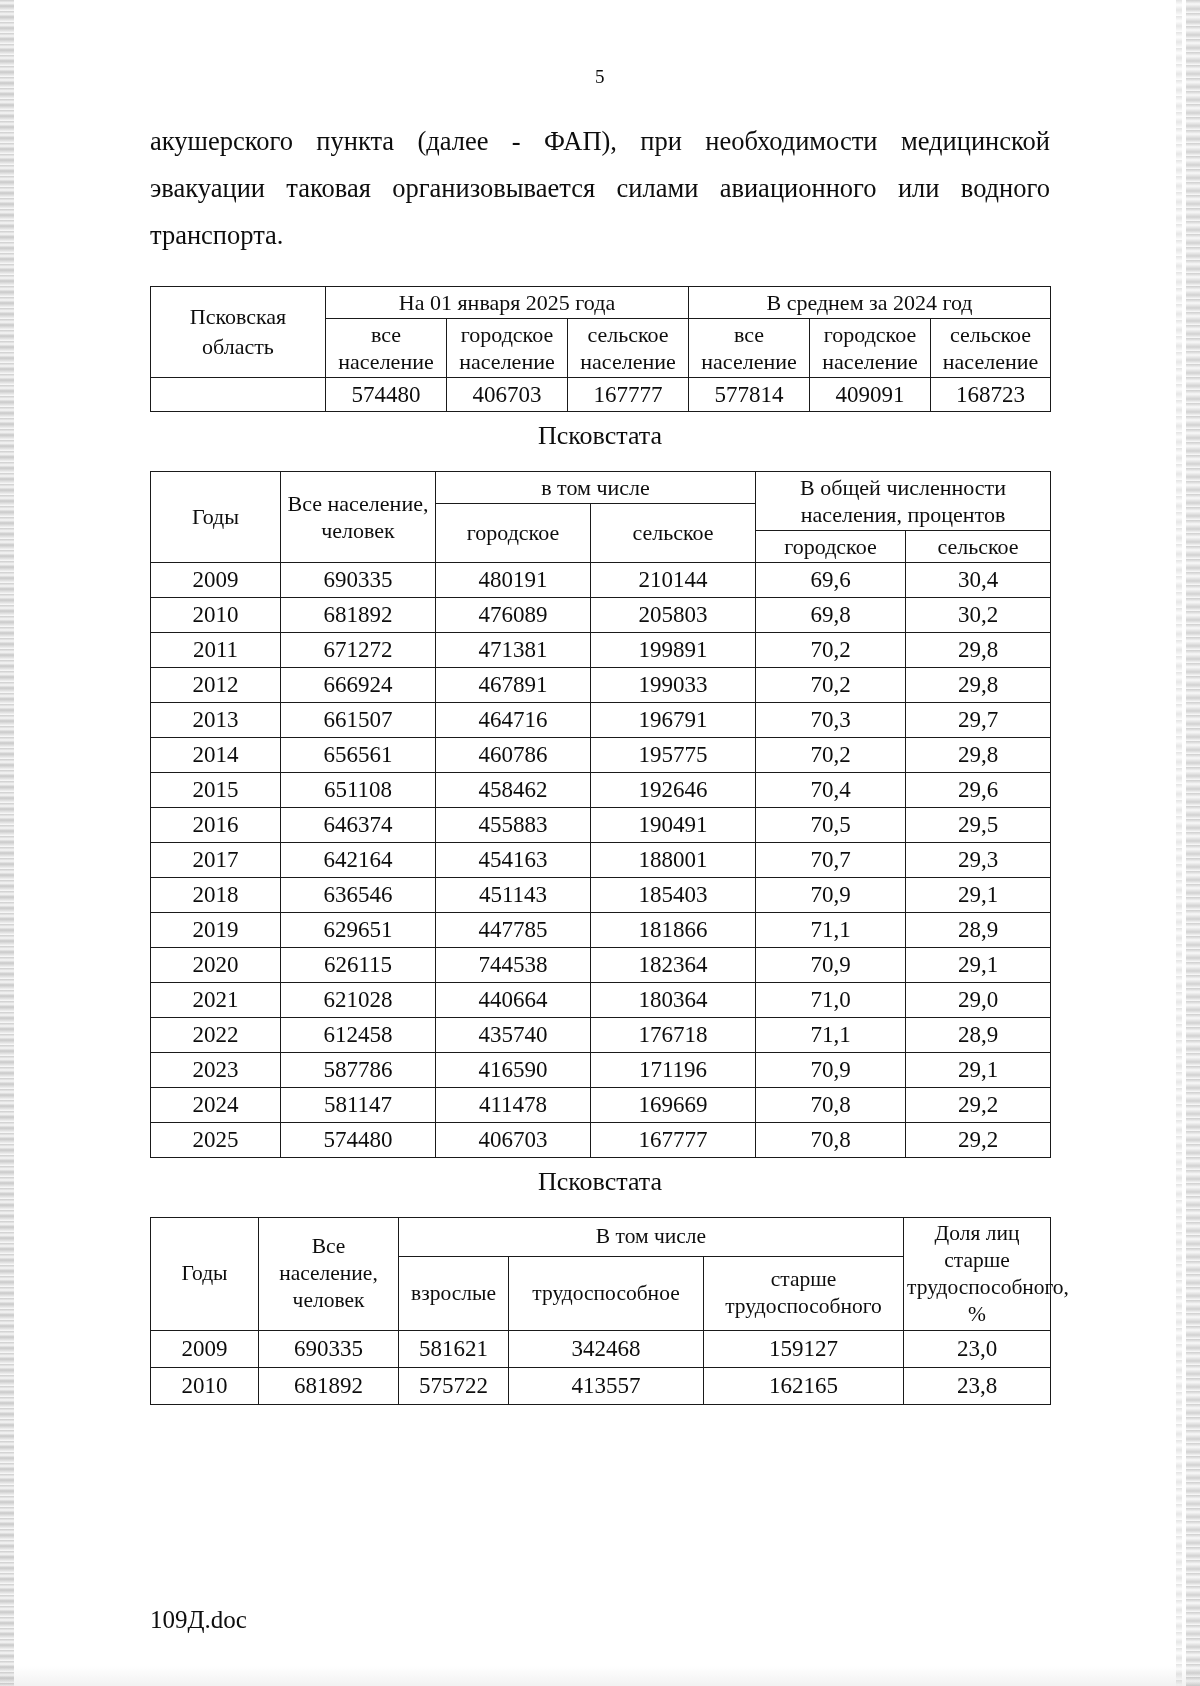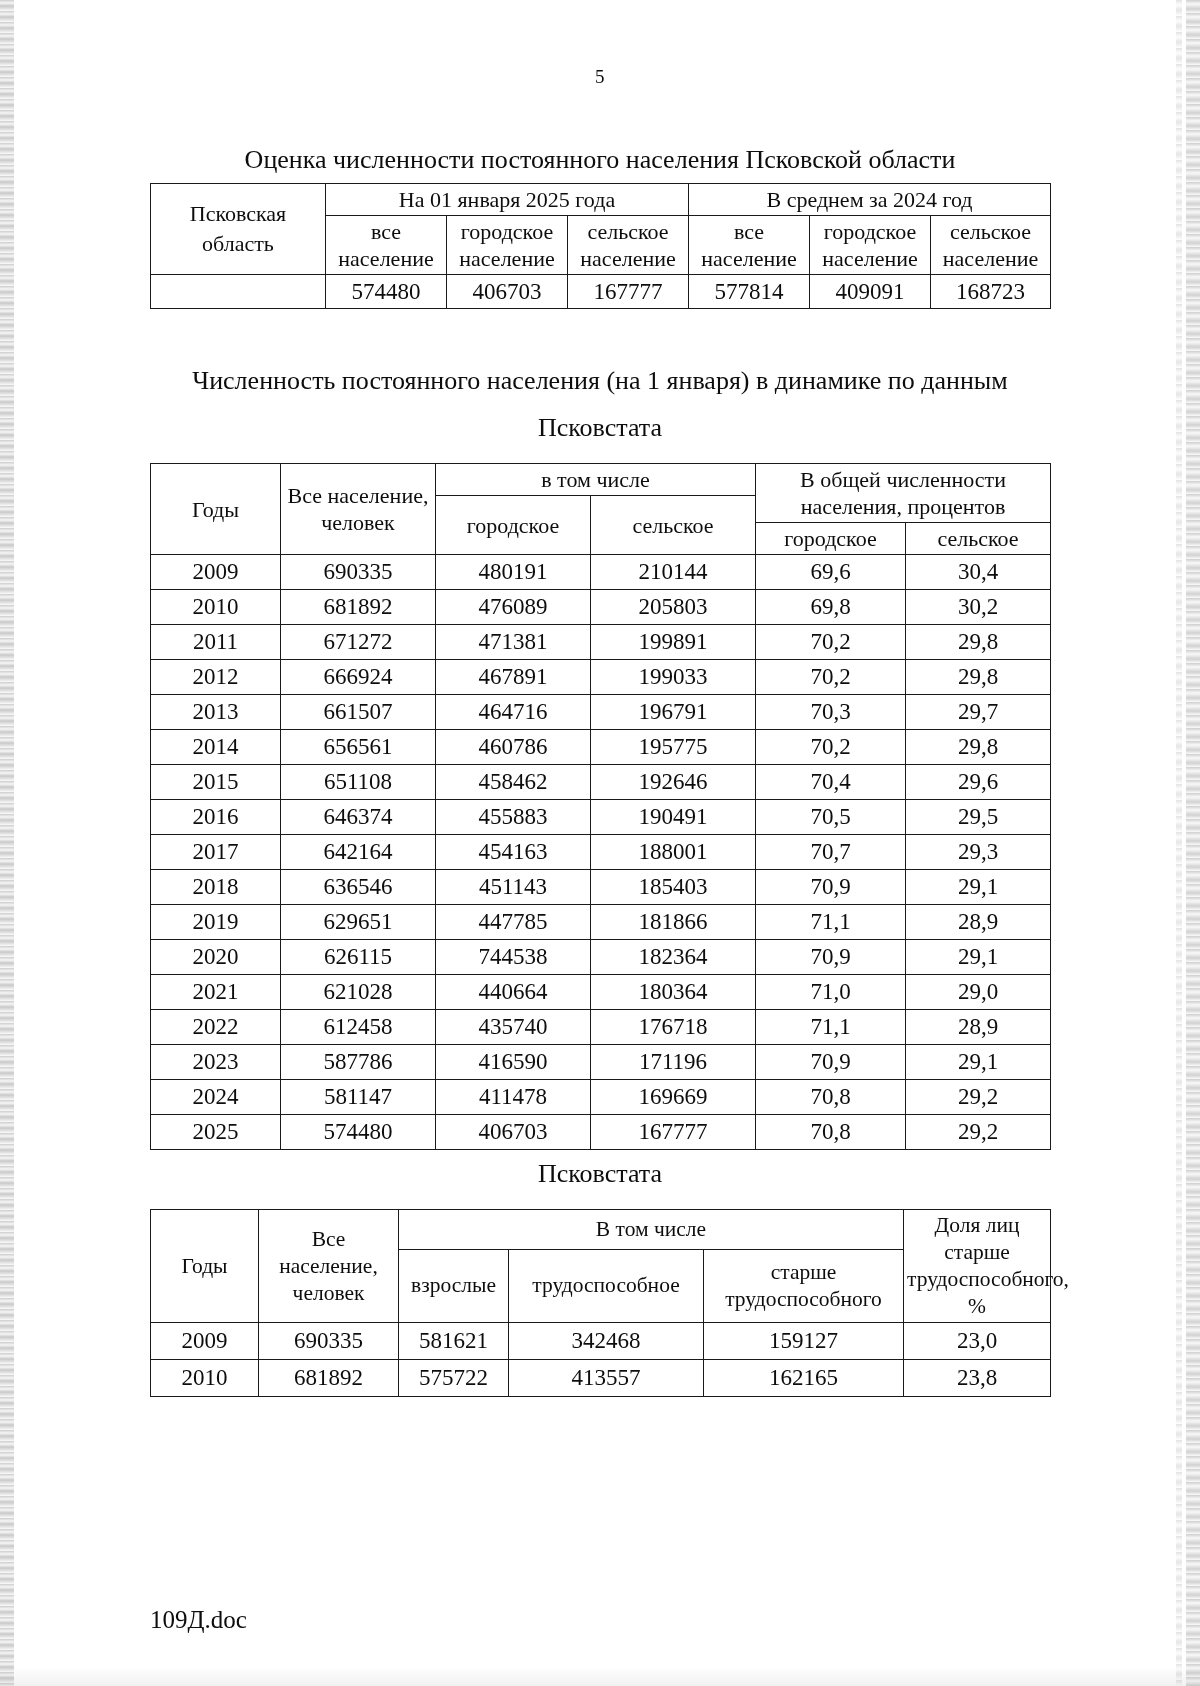--- a/index.html
+++ b/index.html
@@ -136,22 +136,22 @@
 
   <div class="scan-edge left"></div>
   <div class="scan-edge right"></div>
   <div class="scan-edge right2"></div>
   <div class="scan-edge bottomfade"></div>
 
   <div class="content">
 
     <div class="page-number">5</div>
 
-
-    <div class="sec-title">Оценка численности постоянного населения Псковской области</div>
+    <p class="body-par">акушерского пункта (далее - ФАП), при необходимости медицинской эвакуации таковая организовывается силами авиационного или водного транспорта.</p>
+
 
     <table class="doc" id="t1">
       <colgroup>
         <col style="width:175px">
         <col style="width:121px">
           <col style="width:121px">
           <col style="width:121px">
         <col style="width:121px">
           <col style="width:121px">
           <col style="width:120px">
@@ -198,21 +198,20 @@
           <td class="num">574480</td>
           <td class="num">406703</td>
           <td class="num">167777</td>
           <td class="num">577814</td>
           <td class="num">409091</td>
           <td class="num">168723</td>
         </tr>
       </tbody>
     </table>
 
-    <div class="sec-title">Численность постоянного населения (на 1 января) в динамике по данным</div>
     <div class="sec-title" style="margin-top:0">Псковстата</div>
 
     <table class="doc" id="t2">
       <colgroup>
         <col style="width:130px">
         <col style="width:155px">
         <col style="width:155px">
         <col style="width:165px">
         <col style="width:150px">
         <col style="width:145px">

